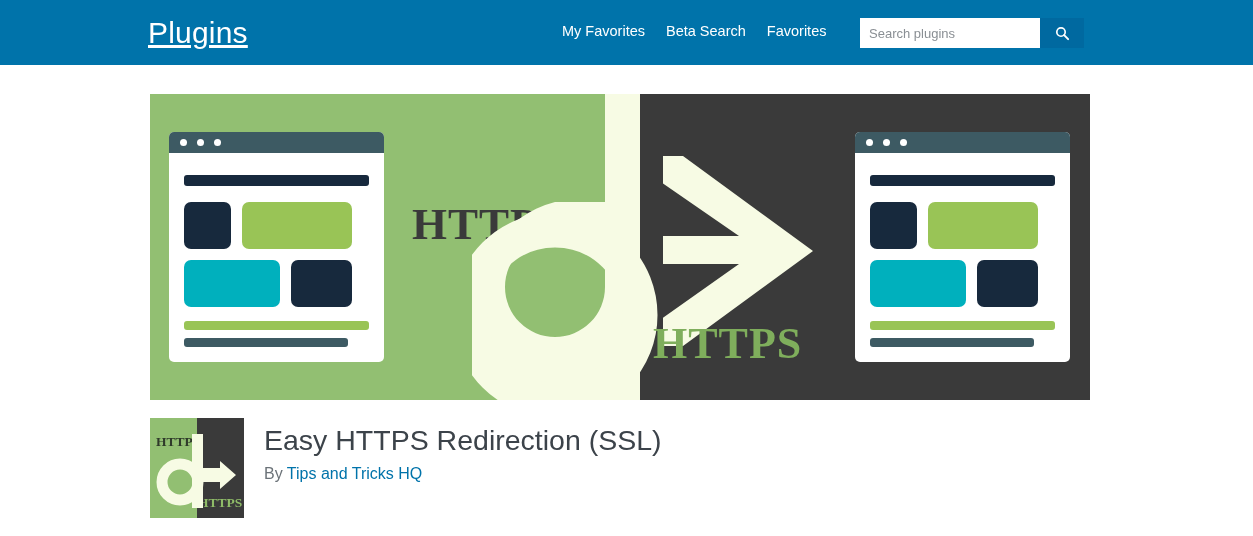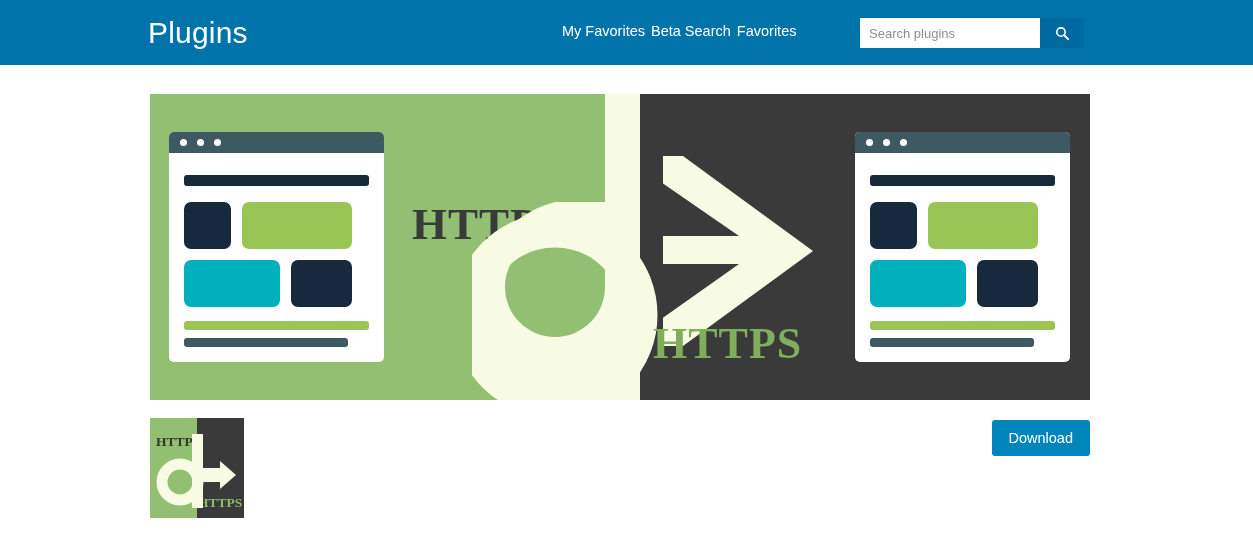--- a/index.html
+++ b/index.html
@@ -27,29 +27,30 @@
 
   .site-title {
     position: absolute;
     left: 148px;
     top: 14px;
     font-size: 30px;
     font-weight: 400;
     color: #ffffff;
     letter-spacing: 0.2px;
     line-height: 38px;
+    text-decoration: underline;
   }
 
   .header-nav {
     position: absolute;
     left: 562px;
     top: 21px;
     display: flex;
     align-items: flex-start;
-    gap: 6px;
+    gap: 21px;
   }
 
   .nav-link {
     color: #ffffff;
     font-size: 14.5px;
     text-decoration: none;
     line-height: 20px;
     white-space: nowrap;
     cursor: pointer;
   }
@@ -328,17 +329,23 @@
         <rect x="0" y="0" width="47" height="100" fill="#92bf72"></rect>
         <rect x="47" y="0" width="47" height="100" fill="#3a3a3a"></rect>
         <text x="6" y="28" font-family="Liberation Serif, serif" font-size="13.5" font-weight="700" fill="#2f3a2a">HTTP</text>
         <text x="48" y="89" font-family="Liberation Serif, serif" font-size="13.5" font-weight="700" fill="#8fbc68">HTTPS</text>
         <rect x="42" y="16" width="11" height="74" fill="#f7fbe4"></rect>
         <circle cx="30" cy="64" r="18" fill="none" stroke="#f7fbe4" stroke-width="11"></circle>
         <path d="M44 50 L70 50 L70 43 L86 57 L70 71 L70 64 L44 64 Z" fill="#f7fbe4"></path>
       </svg>
     </div>
 
-
-    <button class="download-btn">Download</button>
+    <div class="plugin-meta">
+      <div class="plugin-title">Easy HTTPS Redirection (SSL)</div>
+      <div class="plugin-author">
+        <span>By</span>
+        <a class="author-link" href="#">Tips and Tricks HQ</a>
+      </div>
+    </div>
+
   </div>
 
 </div>
 
 </body></html>

